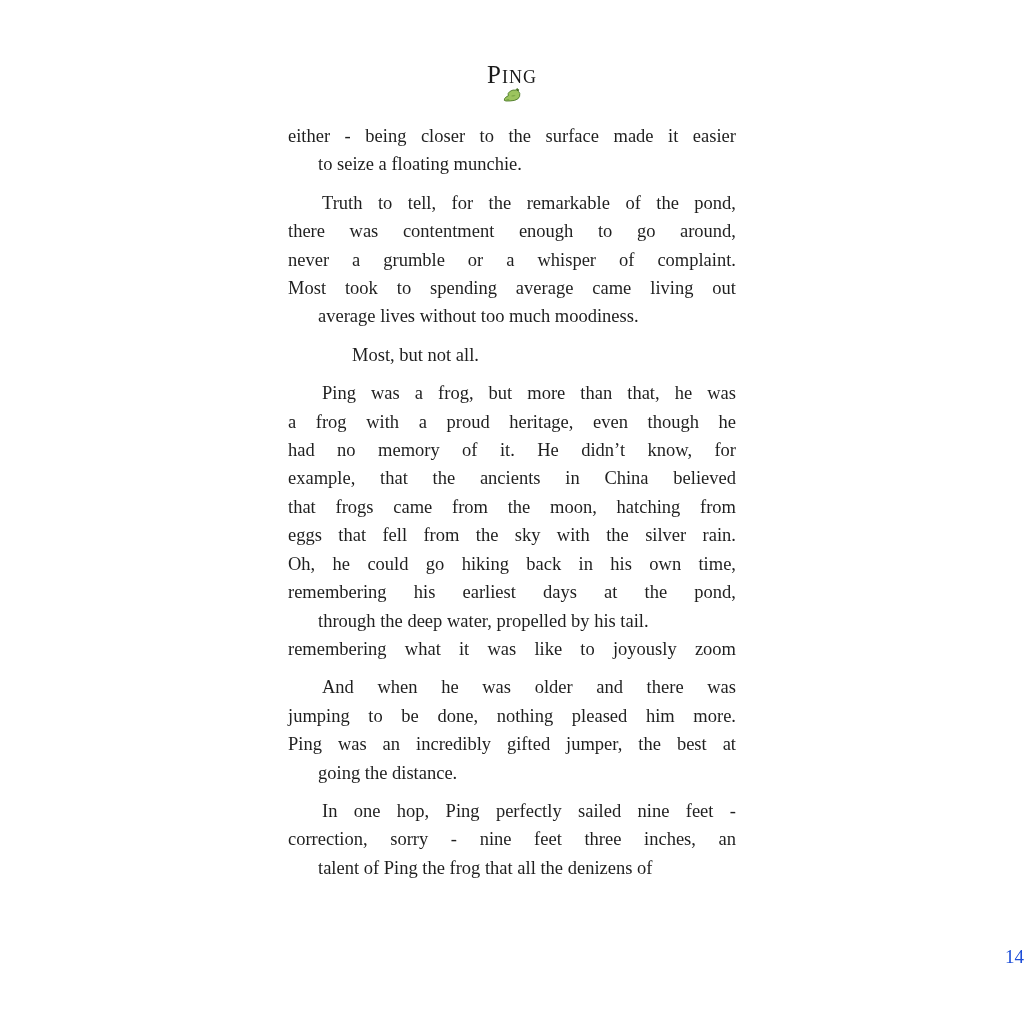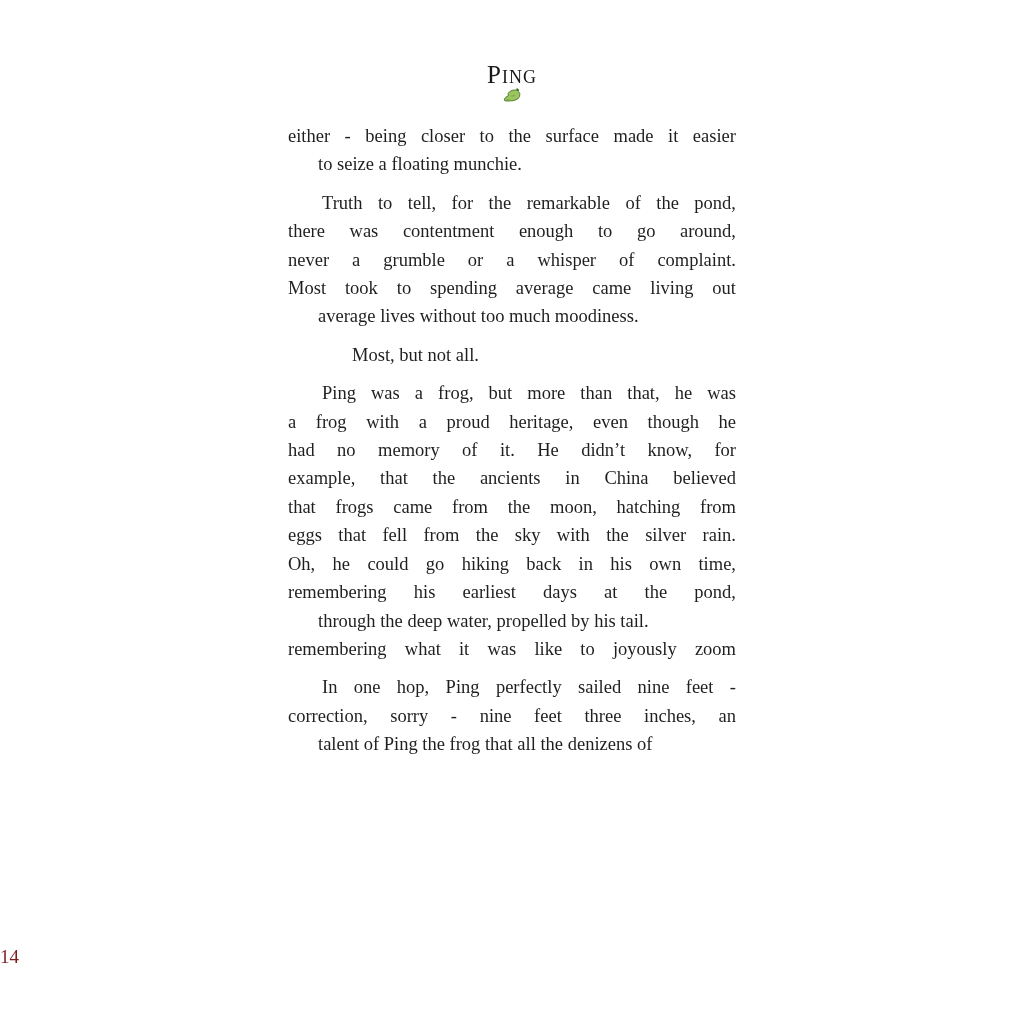--- a/index.html
+++ b/index.html
@@ -43,23 +43,23 @@
   .line {
     text-align: justify;
     text-align-last: justify;
     white-space: normal;
   }
   .line.last { text-align-last: left; margin-left: 30px; }
   .indent-first .line:first-child { text-indent: 34px; }
   .pagenum {
     position: absolute;
     top: 946px; left: 0; right: 0;
-    text-align: left;
+    text-align: right;
     font-size: 19px;
-    color: #7f1d1d;
+    color: #1d4ed8;
   }
 </style>
 </head>
 <body>
 
 <div class="page">
 
   <div class="running-head">Ping</div>
 
   <div class="frog-wrap">
@@ -93,20 +93,26 @@
         <div class="line">had no memory of it. He didn’t know, for</div>
         <div class="line">example, that the ancients in China believed</div>
         <div class="line">that frogs came from the moon, hatching from</div>
         <div class="line">eggs that fell from the sky with the silver rain.</div>
         <div class="line">Oh, he could go hiking back in his own time,</div>
         <div class="line">remembering his earliest days at the pond,</div>
         <div class="line last">through the deep water, propelled by his tail.</div>
         <div class="line">remembering what it was like to joyously zoom</div>
       </div>
       <div class="para indent-first">
+        <div class="line">And when he was older and there was</div>
+        <div class="line">jumping to be done, nothing pleased him more.</div>
+        <div class="line">Ping was an incredibly gifted jumper, the best at</div>
+        <div class="line last">going the distance.</div>
+      </div>
+      <div class="para indent-first">
         <div class="line">In one hop, Ping perfectly sailed nine feet -</div>
         <div class="line">correction, sorry - nine feet three inches, an</div>
         <div class="line last">talent of Ping the frog that all the denizens of</div>
       </div>
     </div>
 
   <div class="pagenum">14</div>
 
 </div>
 

